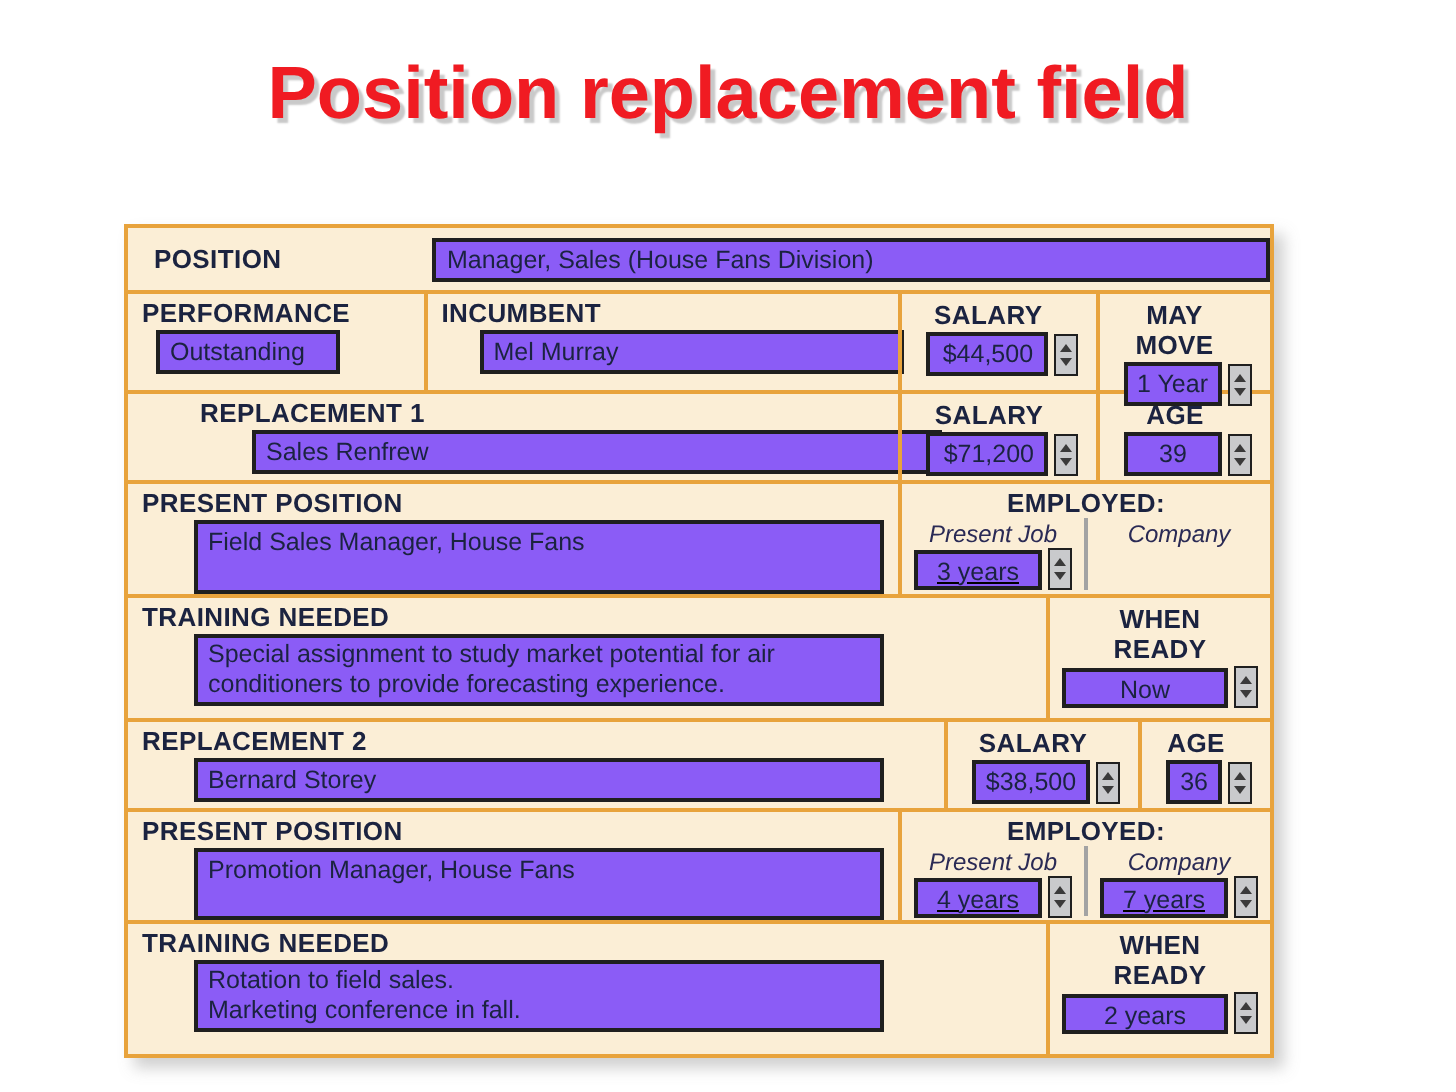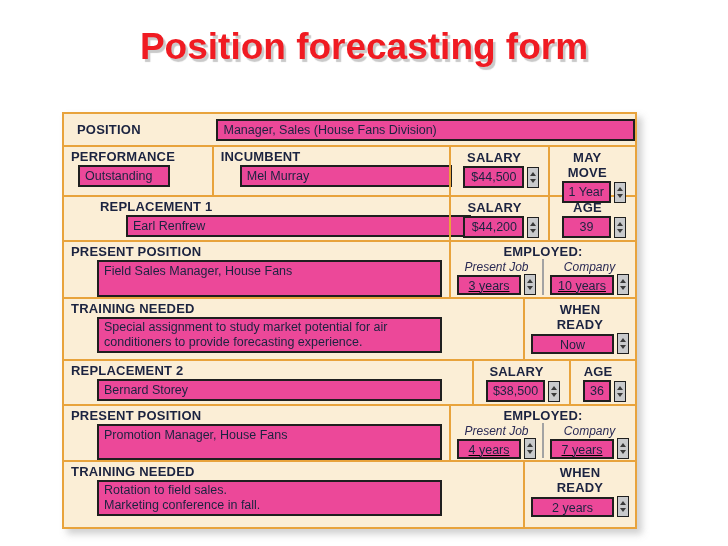--- a/index.html
+++ b/index.html
@@ -24,21 +24,21 @@
   .r5{height:62px;} .r6{height:45px;} .r7{height:56px;} .r8{height:65px;}
 
   .cell { position:relative; height:100%; padding:2px 6px; }
   .bl { border-left:2px solid #e8a33c; }
 
   .lbl { font-weight:bold; font-size:13px; color:#1b2340; letter-spacing:0.2px; }
   .lbl-indent { padding-left:7px; padding-top:2px; }
   .sublbl { font-size:12px; color:#2a2a55; text-align:center; margin-top:1px;font-style:italic; }
 
   .input {
-    background:#ec4899; border:2px solid #1f1f1f; color:#1b2340;
+    background:#8b5cf6; border:2px solid #1f1f1f; color:#1b2340;
     font-size:12.5px; line-height:16px; padding:1px 5px; height:22px;
     overflow:hidden; white-space:nowrap;
   }
   .input.multi { white-space:pre-line; height:auto; line-height:15px; }
   .center { text-align:center; }
   .right { text-align:right; }
 
   .fieldrow { display:flex; align-items:center; }
   .spin {
     width:12px; height:21px; margin-left:3px; flex:0 0 12px;
@@ -71,21 +71,21 @@
 
   .whenready-cell { display:flex; flex-direction:column; align-items:center; padding-top:3px; }
   .whenready-cell .lbl { text-align:center; line-height:15px; width:60px; }
   .whenready-cell .fieldrow { margin-top:1px; width:98px; }
   .whenready-cell .input { flex:1; min-width:0; height:20px; }
 </style>
 </head>
 <body>
 
 <div class="stage">
-  <div class="slide-title">Position forecasting form</div>
+  <div class="slide-title">Position replacement field</div>
 
   <div class="panel">
 
     <div class="row r1">
       <div class="pos-row">
         <div class="lbl">POSITION</div>
         <div class="input pos-input">Manager, Sales (House Fans Division)</div>
       </div>
     </div>
 
@@ -116,26 +116,26 @@
             <span class="tri-up"></span>
             <span class="tri-dn"></span>
           </div>
         </div>
       </div>
     </div>
 
     <div class="row r3">
       <div class="cell lbl-indent" style="width:385px;padding-left:36px;">
         <div class="lbl">REPLACEMENT 1</div>
-        <div class="input name-input">Earl Renfrew</div>
+        <div class="input name-input">Sales Renfrew</div>
       </div>
       <div class="cell bl num-cell" style="width:99px;">
         <div class="lbl">SALARY</div>
         <div class="fieldrow">
-          <div class="input right">$44,200</div>
+          <div class="input right">$71,200</div>
           <div class="spin">
             <span class="tri-up"></span>
             <span class="tri-dn"></span>
           </div>
         </div>
       </div>
       <div class="cell bl num-cell" style="flex:1;">
         <div class="lbl">AGE</div>
         <div class="fieldrow">
           <div class="input center">39</div>
@@ -160,27 +160,20 @@
             <div class="fieldrow">
               <div class="input center">3 years</div>
               <div class="spin">
                 <span class="tri-up"></span>
                 <span class="tri-dn"></span>
               </div>
             </div>
           </div>
           <div class="employed-half divided">
             <div class="sublbl">Company</div>
-            <div class="fieldrow">
-              <div class="input center">10 years</div>
-              <div class="spin">
-                <span class="tri-up"></span>
-                <span class="tri-dn"></span>
-              </div>
-            </div>
           </div>
         </div>
       </div>
     </div>
 
     <div class="row r5">
       <div class="cell lbl-indent" style="width:484px;">
         <div class="lbl">TRAINING NEEDED</div>
         <div class="input multi area-input">Special assignment to study market potential for air conditioners to provide forecasting experience.</div>
       </div>

